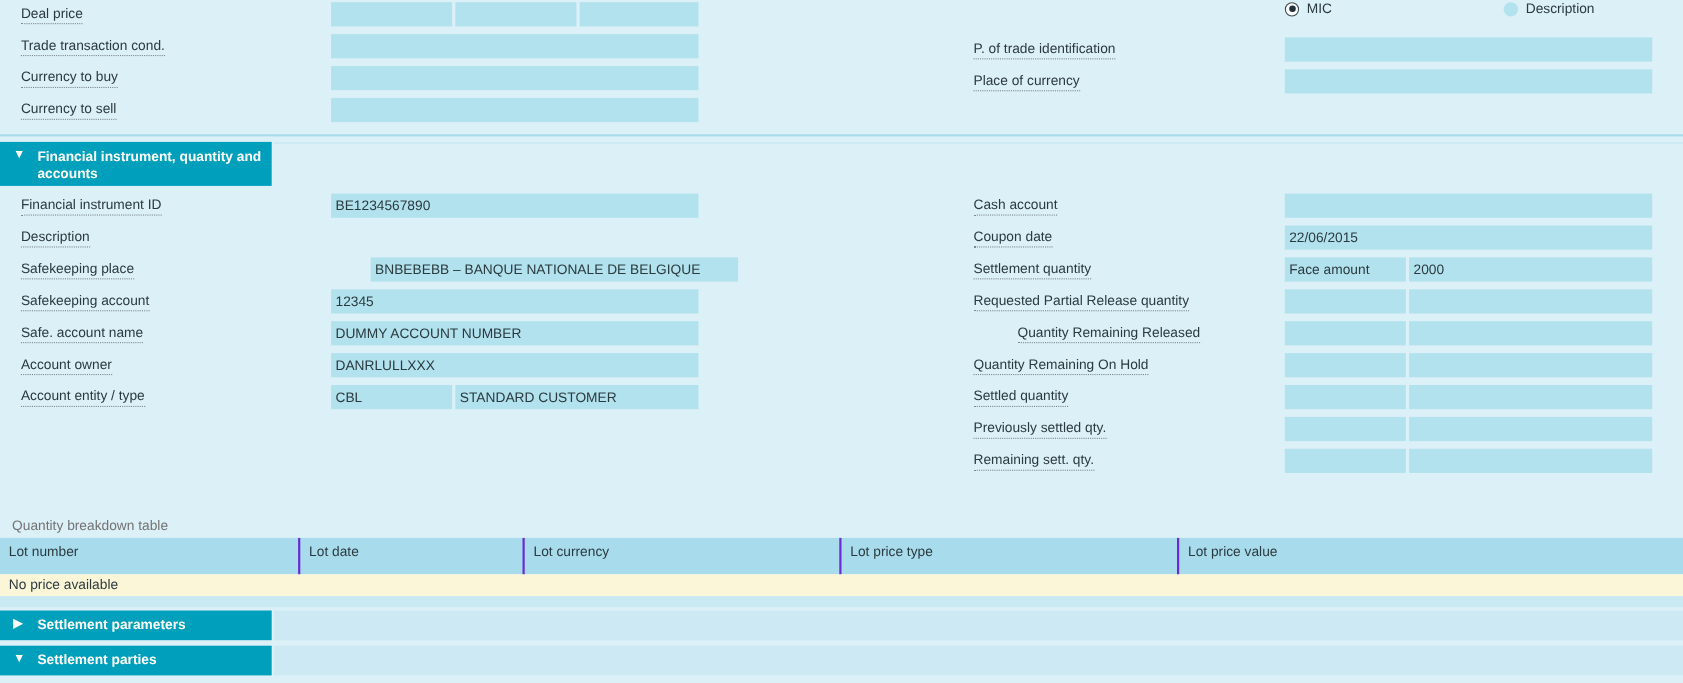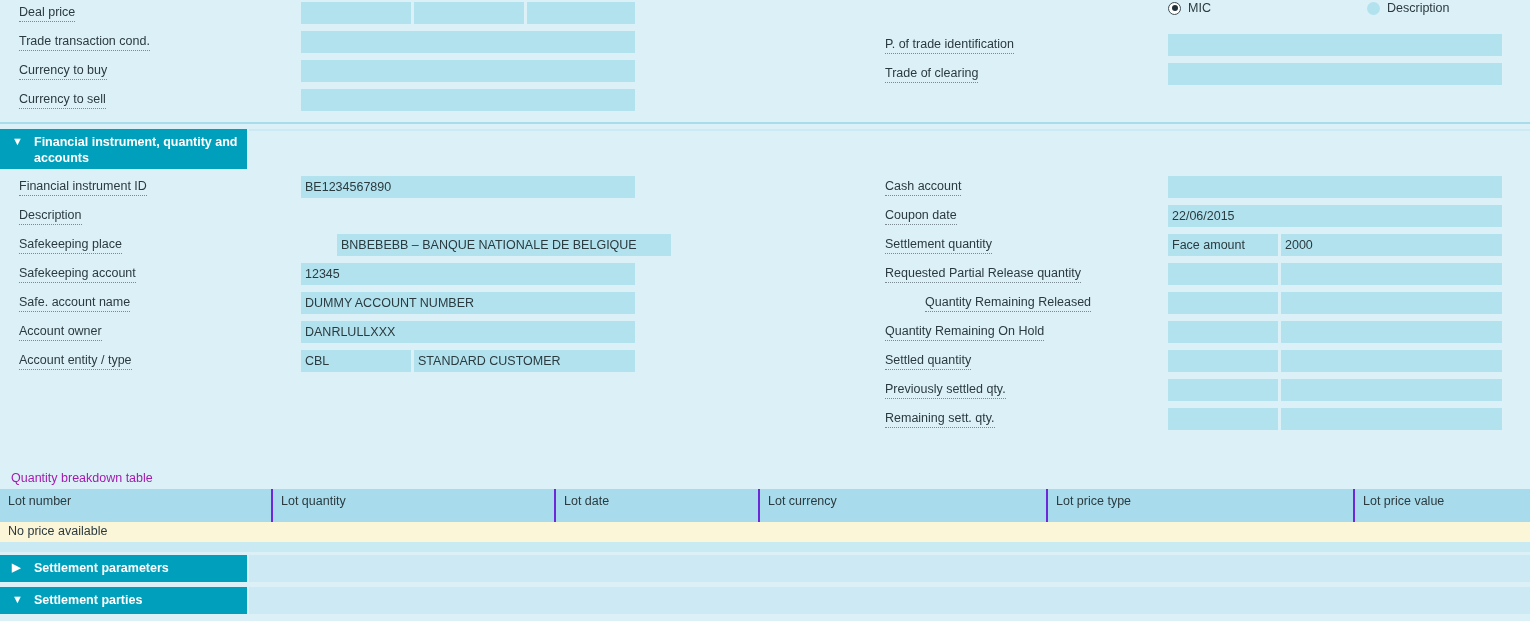--- a/index.html
+++ b/index.html
@@ -136,21 +136,21 @@
   }
   .section-strip {
     position: absolute;
     background: #cdeaf4;
   }
 
   
   .tbl-caption {
     position: absolute;
     font-size: 12.5px;
-    color: #a21caf;
+    color: #737373;
   }
   .tbl {
     position: absolute;
     left: 0;
     width: 1530px;
   }
   .tbl-head {
     display: flex;
     height: 33px;
     background: #a8dcec;
@@ -216,21 +216,21 @@
     <span>Description</span>
   </span>
 </div>
 
 <div class="pane" id="right-pane" style="top:34px;">
   <div class="row">
     <span class="lbl">P. of trade identification</span>
     <span class="fld"></span>
   </div>
   <div class="row">
-    <span class="lbl">Trade of clearing</span>
+    <span class="lbl">Place of currency</span>
     <span class="fld"></span>
   </div>
 </div>
 
 <div class="divider" style="top:122px;"></div>
 
 <div class="section-hdr" style="left:0; top:129px; width:247px; height:40px;">
   <span class="tri">▼</span>
   <span>Financial instrument, quantity and accounts</span>
 </div>
@@ -311,21 +311,20 @@
     <span class="fld" style="left:283px;width:110px;"></span>
     <span class="fld" style="left:396px;width:221px;"></span>
   </div>
 </div>
 
 <div class="tbl-caption" style="left:11px; top:471px;">Quantity breakdown table</div>
 
 <div class="tbl" style="top:489px;">
   <div class="tbl-head">
     <div class="th" style="width:273px;">Lot number</div>
-    <div class="th" style="width:283px;">Lot quantity</div>
     <div class="th" style="width:204px;">Lot date</div>
     <div class="th" style="width:288px;">Lot currency</div>
     <div class="th" style="width:307px;">Lot price type</div>
     <div class="th" style="width:175px;">Lot price value</div>
   </div>
   <div class="tbl-empty">No price available</div>
   <div class="tbl-foot"></div>
 </div>
 
 <div class="section-hdr" style="left:0; top:555px; width:247px; height:27px;">

